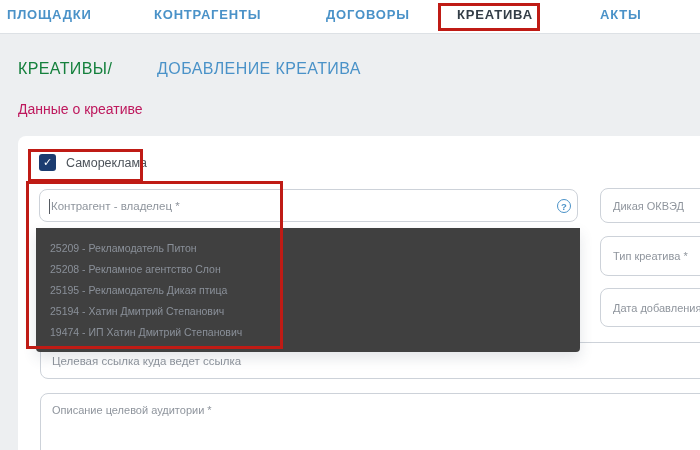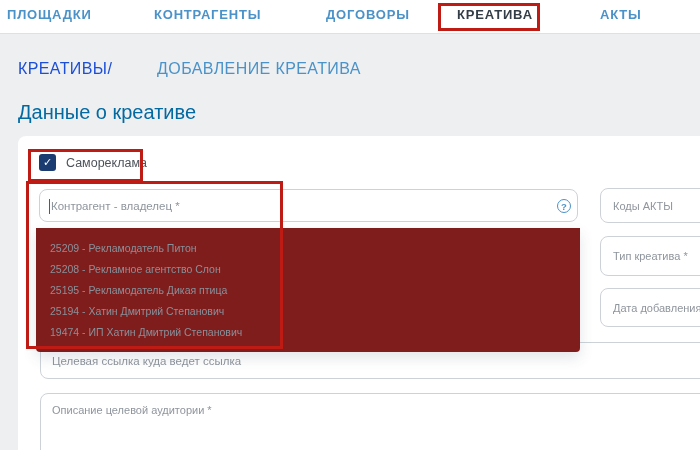--- a/index.html
+++ b/index.html
@@ -19,25 +19,25 @@
     position:absolute; top:7px;
     font-size:13px; font-weight:bold; letter-spacing:0.8px;
     color:#4a92c8; cursor:pointer; white-space:nowrap;
   }
   .tab.active { color:#333d47; }
   
   .breadcrumb {
     position:absolute; left:18px; top:60px;
     font-size:16px; letter-spacing:0.4px; white-space:nowrap; z-index:1;
   }
-  .breadcrumb .crumb-parent { color:#1d4ed8;margin-top:16px; }
+  .breadcrumb .crumb-parent { color:#15803d;margin-top:16px; }
   .breadcrumb .crumb-current { color:#4a92c8;margin-left:40px; }
   .section-title {
     position:absolute; left:18px; top:101px;
-    font-size:20px; color:#0369a1; z-index:1;
+    font-size:14px; color:#be185d; z-index:1;
   }
   
   .card {
     position:absolute; left:18px; top:136px; width:682px; height:314px;
     background:#ffffff; border-radius:8px 0 0 0; z-index:1;
   }
   
   .checkbox-row { position:absolute; left:39px; top:154px; z-index:2; display:flex; align-items:center; }
   .checkbox-box {
     width:17px; height:17px; background:#1b3c70; border-radius:3px;
@@ -58,21 +58,21 @@
   }
   .help-icon {
     position:absolute; left:517px; top:9px; width:14px; height:14px;
     border:1.5px solid #4a92c8; border-radius:50%;
     color:#4a92c8; font-size:9.5px; font-weight:bold;
     display:flex; align-items:center; justify-content:center; cursor:pointer;
   }
   
   .dropdown-panel {
     position:absolute; left:36px; top:228px; width:544px; height:124px;
-    background:#7f1d1d; border-radius:0 0 4px 4px;
+    background:#404040; border-radius:0 0 4px 4px;
     box-shadow:0 6px 14px rgba(60,70,90,0.14);
     z-index:3; padding-top:10px;
   }
   .dropdown-option {
     height:21px; line-height:21px; padding-left:14px;
     font-size:10.5px; color:#8a9099; cursor:pointer; white-space:nowrap;
   }
   
   .side-field {
     position:absolute; left:600px; width:130px;
@@ -145,21 +145,21 @@
 
 <div class="dropdown-panel">
   <div class="dropdown-option">25209 - Рекламодатель Питон</div>
   <div class="dropdown-option">25208 - Рекламное агентство Слон</div>
   <div class="dropdown-option">25195 - Рекламодатель Дикая птица</div>
   <div class="dropdown-option">25194 - Хатин Дмитрий Степанович</div>
   <div class="dropdown-option">19474 - ИП Хатин Дмитрий Степанович</div>
 </div>
 
 <div class="side-field field-okved">
-  <span>Коды АКТЫ</span>
+  <span>Дикая ОКВЭД</span>
 </div>
 <div class="side-field field-type">
   <span>Тип креатива *</span>
 </div>
 <div class="side-field field-date">
   <span>Дата добавления</span>
 </div>
 
 <div class="annotation annotation-tab"></div>
 <div class="annotation annotation-checkbox"></div>

